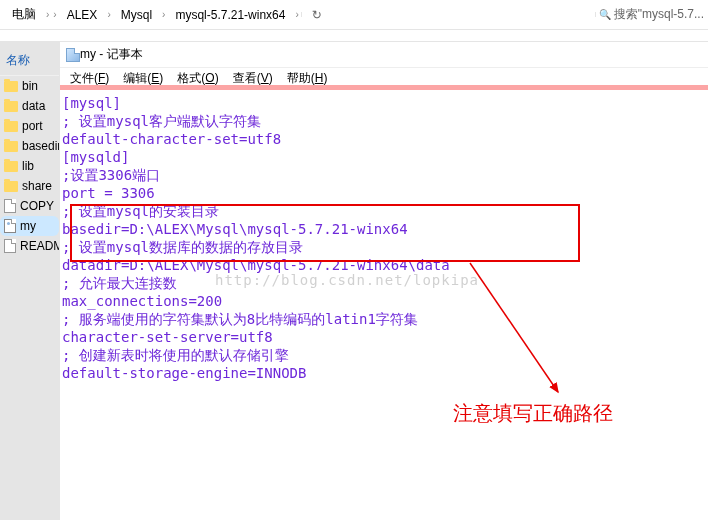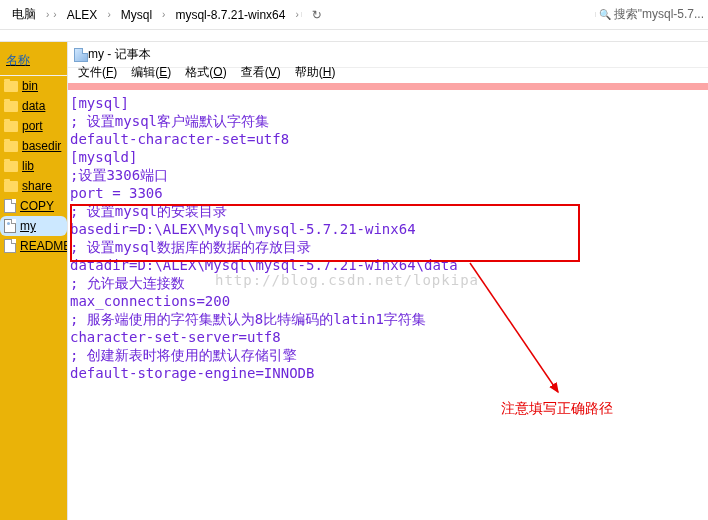--- a/index.html
+++ b/index.html
@@ -5,55 +5,55 @@
 * { margin: 0; padding: 0; box-sizing: border-box; font-family: "Microsoft YaHei", "SimSun", sans-serif; font-size: 12px; }
 body { width: 708px; height: 520px; overflow: hidden; background: #fff; }
 .breadcrumb { height: 30px; display: flex; align-items: center; border-bottom: 1px solid #e5e5e5; background: #fff; padding: 12px 4px; }
 .breadcrumb .crumb { padding: 0 8px; color: #000; cursor: pointer; display: flex; align-items: center; height: 100%; }
 .breadcrumb .sep { color: #888; font-size: 10px; padding: 0 2px; }
 .breadcrumb .search { margin-left: auto; border-left: 1px solid #e5e5e5; padding-left: 18px; color: #666; height: 100%; display: flex; align-items: center; min-width: 90px; position: relative; }
 .breadcrumb .refresh { border-left: 1px solid #e5e5e5; padding: 0 10px; color: #666; height: 100%; display: flex; align-items: center; }
 .breadcrumb .search::before { content: "🔍"; position: absolute; left: 4px; font-size: 10px; color: #888; }
 .spacer { height: 12px; background: #fff; border-bottom: 1px solid #e5e5e5; }
 .main { display: flex; height: calc(100% - 42px); }
-.sidebar { width: 68px; border-right: 1px solid #e5e5e5; padding-top: 6px; background: #eab308; text-decoration: underline; }
+.sidebar { width: 60px; border-right: 1px solid #e5e5e5; padding-top: 6px; background: #e5e5e5; }
 .side-header { color: #1a5fb4; padding: 4px 6px 6px; border-bottom: 1px solid #f0f0f0; }
 .side-item { display: flex; align-items: center; gap: 4px; padding: 3px 4px; cursor: pointer; white-space: nowrap; overflow: hidden; }
 .side-item.sel { background: #cce8ff; border-radius: 6px; }
 .icon-folder { width: 14px; height: 11px; background: #ffd862; border-radius: 1px; flex: 0 0 14px; position: relative; }
 .icon-folder::before { content: ""; position: absolute; top: -2px; left: 0; width: 6px; height: 2px; background: #ffd862; border-radius: 1px 1px 0 0; }
 .icon-file { width: 12px; height: 14px; background: #fff; border: 1px solid #999; flex: 0 0 12px; position: relative; }
 .icon-file::before { content: ""; position: absolute; top: -1px; right: -1px; width: 4px; height: 4px; background: #fff; border-left: 1px solid #999; border-bottom: 1px solid #999; }
 .icon-file.ini { border-color: #888; }
 .icon-file.ini::after { content: ""; position: absolute; left: 2px; top: 2px; width: 3px; height: 3px; background: #93b8e0; border-radius: 50%; }
 .notepad { flex: 1; background: #fff; position: relative; border-left: 0; }
 .notepad-title { height: 26px; background: #fff; display: flex; align-items: center; padding: 0 6px; gap: 0; border-bottom: 1px solid #eee; }
 .notepad-title .np-icon { width: 14px; height: 14px; background: linear-gradient(135deg,#cfe7ff,#8fb9e6); border: 1px solid #7aa5d1; position: relative; }
 .notepad-title .np-icon::after { content: ""; position: absolute; right: -1px; top: -1px; width: 5px; height: 5px; background: #fff; border-left: 1px solid #7aa5d1; border-bottom: 1px solid #7aa5d1; }
-.menubar { height: 22px; display: flex; align-items: flex-end; gap: 2px; padding: 0 4px; border-bottom: 7px solid #fca5a5; }
+.menubar { height: 22px; display: flex; align-items: flex-start; gap: 2px; padding: 0 4px; border-bottom: 5px solid #fca5a5; }
 .menubar .menu { padding: 2px 6px; cursor: pointer; }
 .menubar .menu .hotkey { text-decoration: underline; }
 .editor { position: relative; padding: 4px 2px; font-family: "SimSun","NSimSun",monospace; font-size: 14px; line-height: 18px; white-space: pre; color: #6d28d9; }
 .highlight-box { position: absolute; border: 2px solid #e60000; left: 70px; top: 204px; width: 510px; height: 58px; pointer-events: none; }
 .watermark { position: absolute; left: 215px; top: 272px; color: rgba(120,120,120,0.35); font-family: "SimSun",monospace; font-size: 14px; letter-spacing: 1px; pointer-events: none; }
-.annotation-text { position: absolute; right: 95px; top: 400px; color: #e60000; font-size: 14px; font-family: "SimSun",sans-serif; }
+.annotation-text { position: absolute; right: 95px; top: 400px; color: #e60000; font-size: 20px; font-family: "SimSun",sans-serif; }
 .arrow { position: absolute; pointer-events: none; }
 </style>
 </head>
 <body>
 
 <div class="breadcrumb">
   <span class="crumb">电脑</span>
     <span class="sep">›</span>
     <span class="sep">›</span>
   <span class="crumb">ALEX</span>
     <span class="sep">›</span>
   <span class="crumb">Mysql</span>
     <span class="sep">›</span>
-  <span class="crumb">mysql-8.7.21-winx64</span>
+  <span class="crumb">mysql-5.7.21-winx64</span>
     <span class="sep">›</span>
   <span class="refresh">↻</span>
   <span class="search">搜索"mysql-5.7...</span>
 </div>
 <div class="spacer"></div>
 
 <div class="main">
   <div class="sidebar">
     <div class="side-header">名称</div>
     <div class="side-item">

